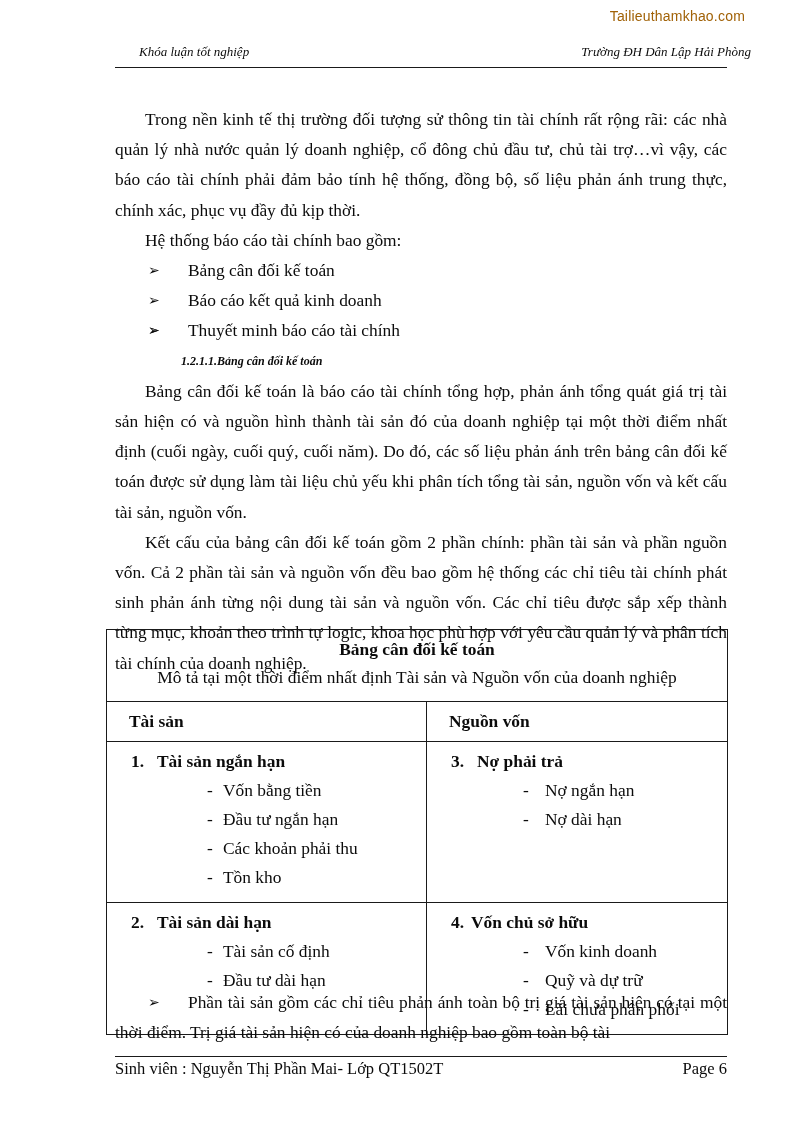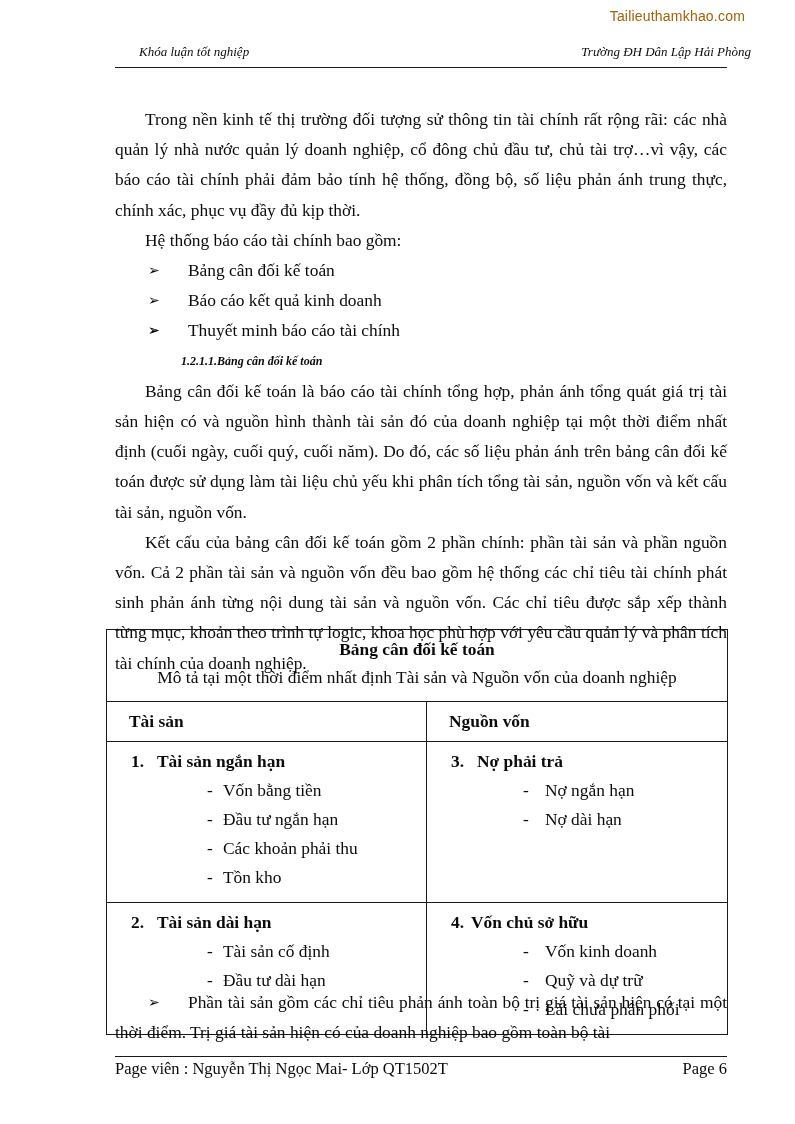--- a/index.html
+++ b/index.html
@@ -353,17 +353,17 @@
       </tr>
     </tbody>
   </table>
 
   <div style="position:absolute; left:115px; top:987px; width:612px;">
     <p class="arrow-para"><span class="bullet">➢</span><span>Phần tài sản gồm các chỉ tiêu phản ánh toàn bộ trị giá tài sản hiện có tại một thời điểm. Trị giá tài sản hiện có của doanh nghiệp bao gồm toàn bộ tài</span></p>
   </div>
 
   <div class="footer-rule"></div>
   <div class="footer">
-    <span>Page viên : Nguyễn Thị Ngọc Mai- Lớp QT1502T</span>
+    <span>Sinh viên : Nguyễn Thị Phần Mai- Lớp QT1502T</span>
     <span>Page 6</span>
   </div>
 
 </div>
 
 </body></html>

